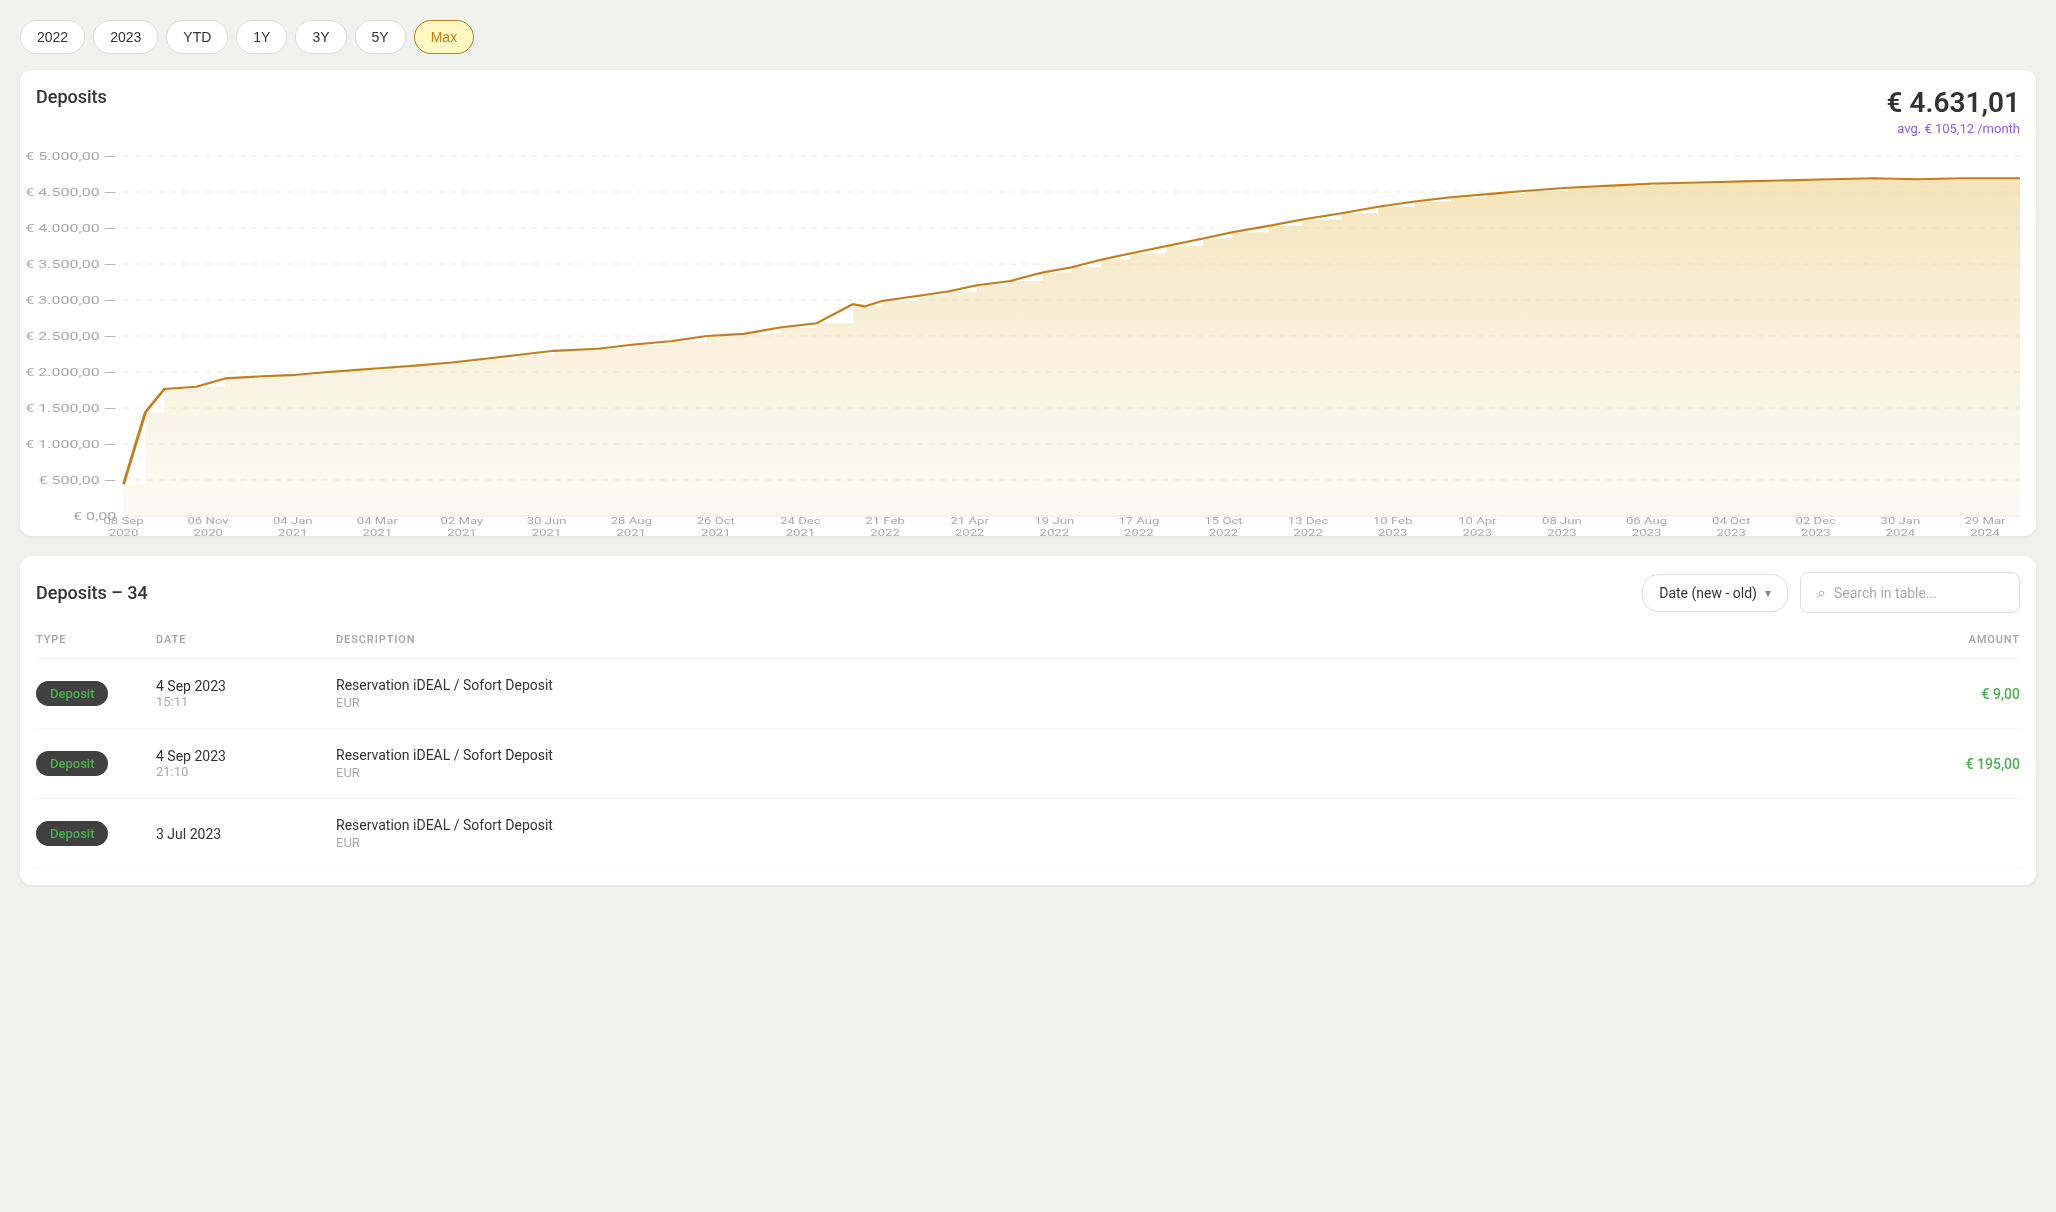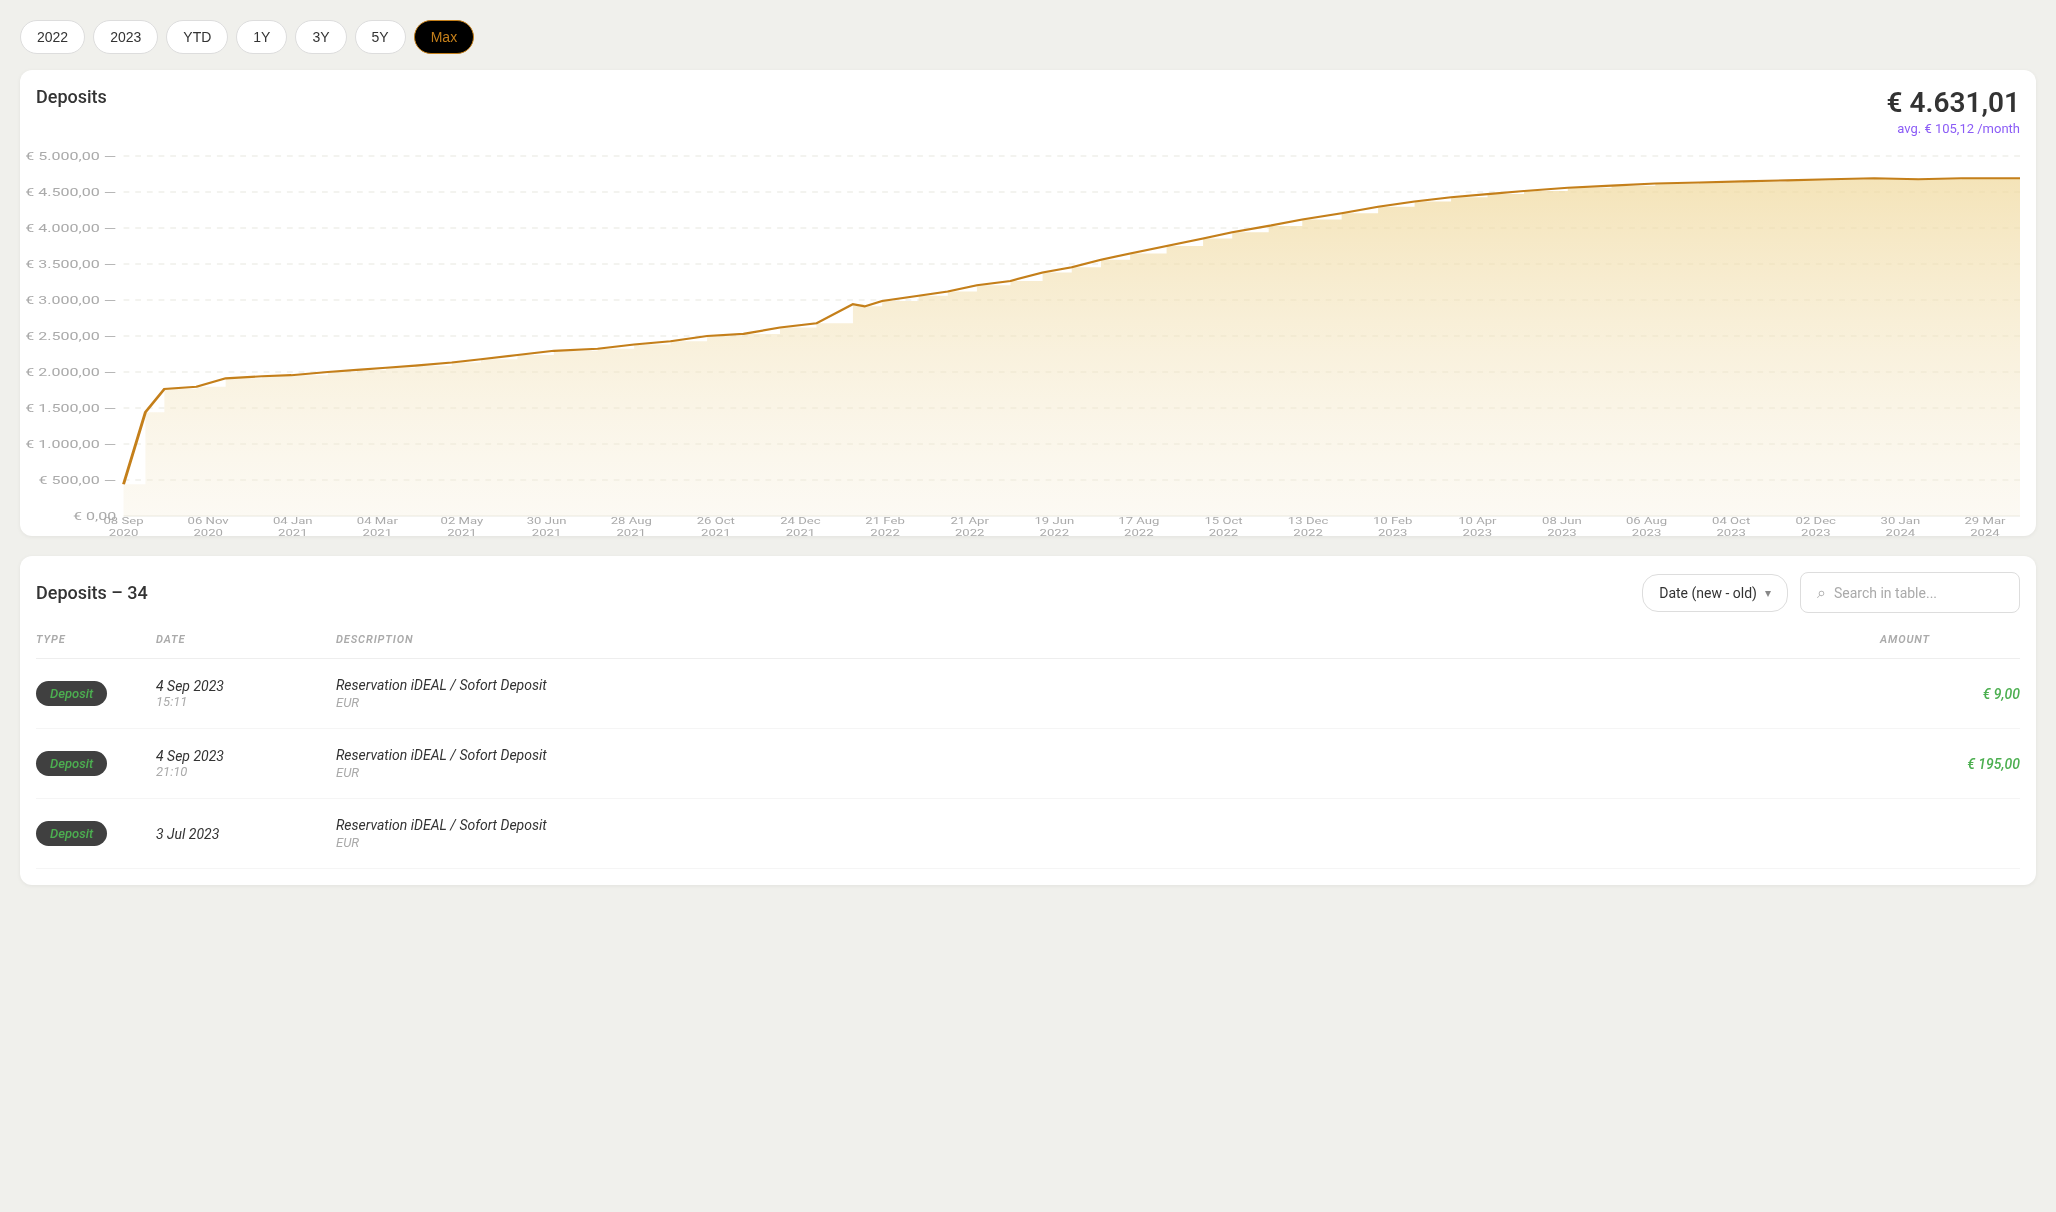--- a/index.html
+++ b/index.html
@@ -21,21 +21,21 @@
       border: 1px solid #ddd;
       background: #fff;
       border-radius: 20px;
       cursor: pointer;
       font-size: 14px;
       color: #333;
     }
     .period-btn.active {
       border-color: #c47f1a;
       color: #c47f1a;
-      background: #000000;
+      background: #fef9c3;
     }
 
     
     .card {
       background: #fff;
       border-radius: 12px;
       padding: 16px;
       margin-bottom: 20px;
       box-shadow: 0 1px 4px rgba(0,0,0,0.06);
     }
@@ -123,35 +123,35 @@
     }
     .search-icon {
       color: #aaa;
       font-size: 16px;
     }
 
     
     .deposits-table {
       width: 100%;
       border-collapse: collapse;
-      font-style: italic;
     }
     .deposits-table thead tr {
       border-bottom: 1px solid #eee;
     }
     .deposits-table th {
       text-align: left;
       font-size: 11px;
       font-weight: 600;
       color: #aaa;
       letter-spacing: 0.08em;
       padding: 0 0 12px 0;
       text-transform: uppercase;
     }
     .deposits-table th.amount-col {
+      text-align: right;
     }
     .deposits-table tbody tr {
       border-bottom: 1px solid #f5f5f5;
     }
     .deposits-table td {
       padding: 18px 0;
       vertical-align: middle;
     }
     .type-badge {
       display: inline-block;

